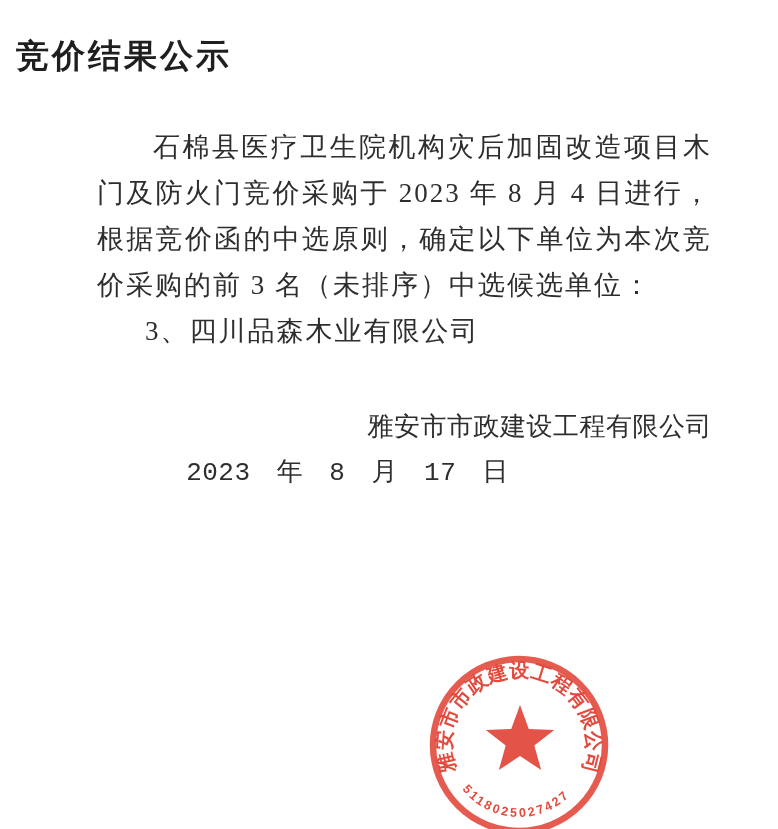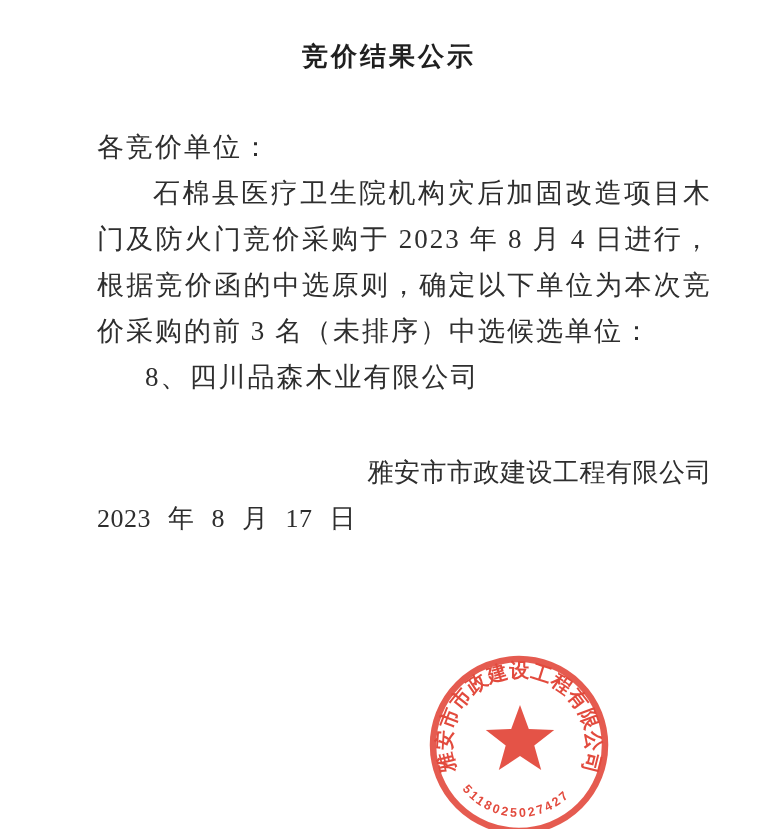--- a/index.html
+++ b/index.html
@@ -14,27 +14,27 @@
     overflow:hidden;
     font-family:"Liberation Serif","DejaVu Serif",serif;
     color:var(--ink);
   }
   .page{
     position:relative;
     width:778px;height:829px;
     background:var(--paper);
   }
   .title{
-    margin:32px 0 0 0;
+    margin:32px 0 0 16px;
     font-family:"Liberation Sans","DejaVu Sans",sans-serif;
     font-weight:700;
-    font-size:26px;
+    font-size:33px;
     line-height:48px;
     letter-spacing:3px;
-    text-align:center;
+    text-align:left;
     color:#1f1f1f;
   }
   .doc-body{
     margin-top:44px;
     padding:0 66px 0 97px;
   }
   .doc-body p{
     margin:0;
     font-size:27px;
     line-height:46px;
@@ -49,23 +49,24 @@
     padding:0 66px 0 97px;
   }
   .signature p{
     margin:0;
     font-size:26px;
     line-height:46px;
     letter-spacing:0.5px;
   }
   .signature .company{ text-align:right; }
   .signature .date{
-    text-align:left;
+    text-align:center;
     padding-right:114px;
     word-spacing:10px;
+    font-family:Liberation Mono, monospace;
   }
   .seal{
     position:absolute;
     left:424px;
     top:618px;
     width:190px;
     height:190px;
     mix-blend-mode:multiply;
     opacity:0.92;
     pointer-events:none;
@@ -88,23 +89,22 @@
   }
 </style>
 </head>
 <body>
 
 <div class="page">
 
   <h1 class="title">竞价结果公示</h1>
 
   <div class="doc-body">
-    <p class="salutation">各竞价单位：</p>
     <p class="para">石棉县医疗卫生院机构灾后加固改造项目木门及防火门竞价采购于 2023 年 8 月 4 日进行，根据竞价函的中选原则，确定以下单位为本次竞价采购的前 3 名（未排序）中选候选单位：</p>
-    <p class="winner">8、四川品森木业有限公司</p>
+    <p class="winner">3、四川品森木业有限公司</p>
   </div>
 
   <div class="signature">
     <p class="company">雅安市市政建设工程有限公司</p>
     <p class="date">2023 年 8 月 17 日</p>
   </div>
 
   <svg class="seal" viewBox="0 0 190 190" width="190" height="190" xmlns="http://www.w3.org/2000/svg">
     <defs>
       <path id="arc-company" d="M 31.95 120.5 A 68 68 0 1 1 158.05 120.5"></path>

